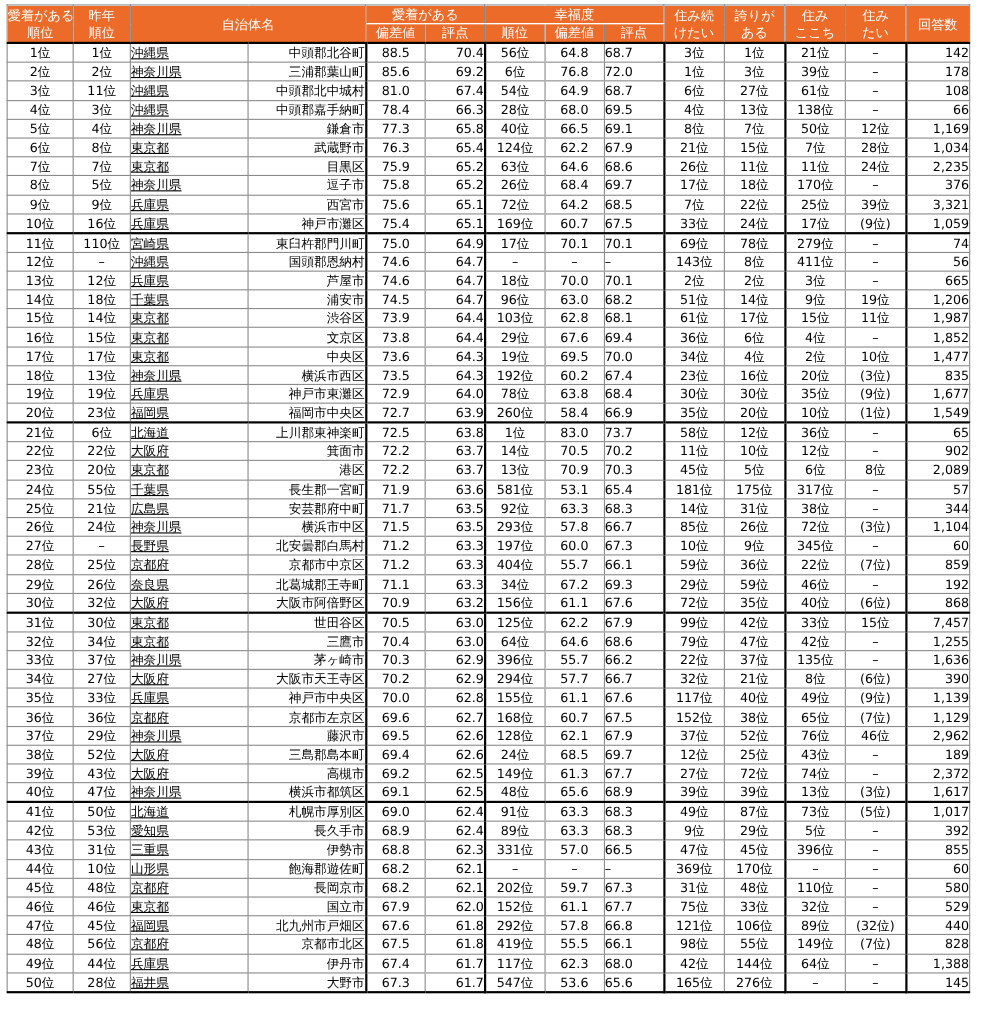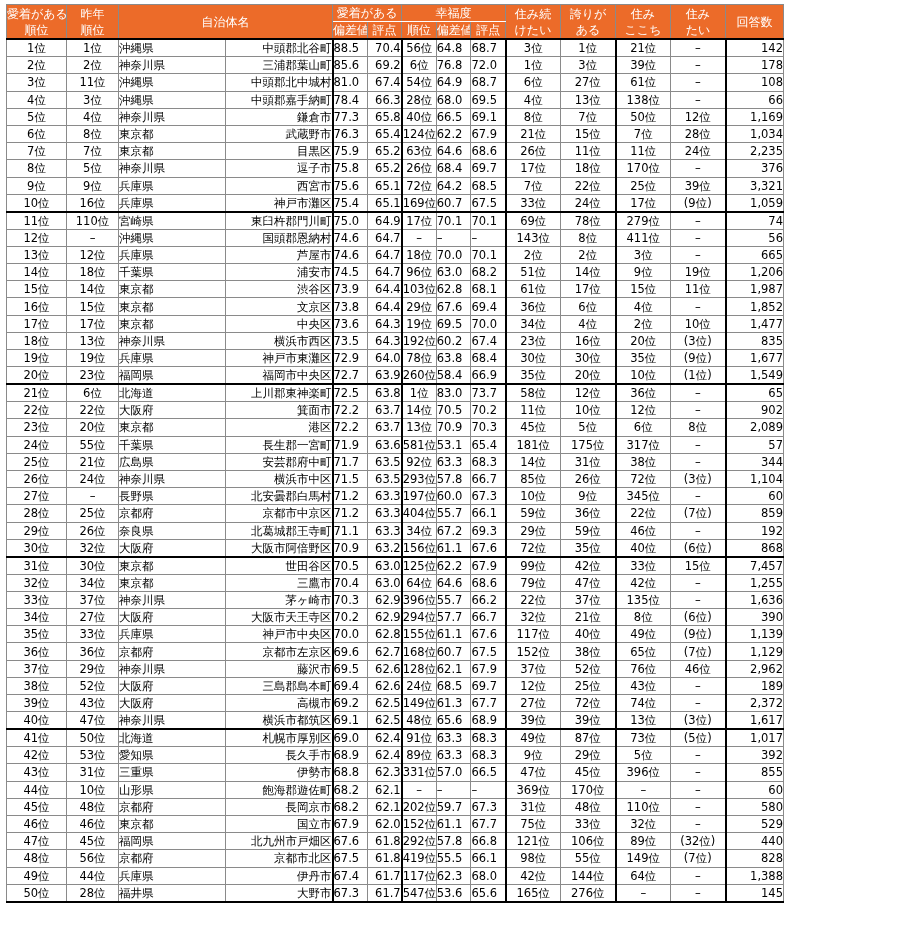--- a/index.html
+++ b/index.html
@@ -12,21 +12,21 @@
     font-family: "DejaVu Sans", "Liberation Sans", sans-serif;
     overflow: hidden;
   }
   #table-wrap {
     width: 900px;
     padding: 4px 6px 6px 6px;
   }
   table.rank-table {
     border-collapse: collapse;
     table-layout: fixed;
-    width: 778px;
+    width: 876px;
     font-size: 11.5px;
     color: #000;
     padding-left: 28px;
   }
   table.rank-table td, table.rank-table th {
     padding: 0;
     margin: 0;
     height: 17.2px;
     line-height: 16px;
     font-weight: normal;
@@ -53,26 +53,26 @@
   tbody tr:last-child td { border-bottom: 2px solid #000; }
 
   
   .vl-left  { border-left: 2px solid #000 !important; }
   .vl-right { border-right: 2px solid #000 !important; }
   .dotted-r { border-right: 1px dotted #555 !important; }
 
   
   .c-rank      { text-align: center; width: 60px; }
   .c-lastrank  { text-align: center; width: 52px; }
-  .c-pref      { text-align: left;  width: 72px; padding-left: 3px; }
+  .c-pref      { text-align: left;  width: 72px; padding-left: 3px; text-decoration: underline; }
   .c-city      { text-align: right;  width: 142px; padding-left: 4px; }
-  .c-num       { text-align: left; width: 57px;  padding-right: 4px; }
+  .c-num       { text-align: center; width: 57px;  padding-right: 4px; }
   .c-num2      { text-align: right; width: 52px;  padding-right: 4px; }
   .c-krank     { text-align: center; width: 55px; }
-  .c-ksd       { text-align: left; width: 54px; padding-right: 4px; }
+  .c-ksd       { text-align: center; width: 54px; padding-right: 4px; }
   .c-kten      { width: 50px; padding-right: 4px; }
   .c-sub       { text-align: center; width: 55px; }
   .c-ans       { text-align: right; width: 58px; padding-right: 4px; }
 
   td.bold { font-weight: bold; }
 
   
   th.w-rank { width:60px; }  th.w-lastrank { width:52px; }
   th.w-name { width:214px; } th.w-sd { width:57px; }
   th.w-ten { width:52px; }   th.w-krank { width:55px; }

